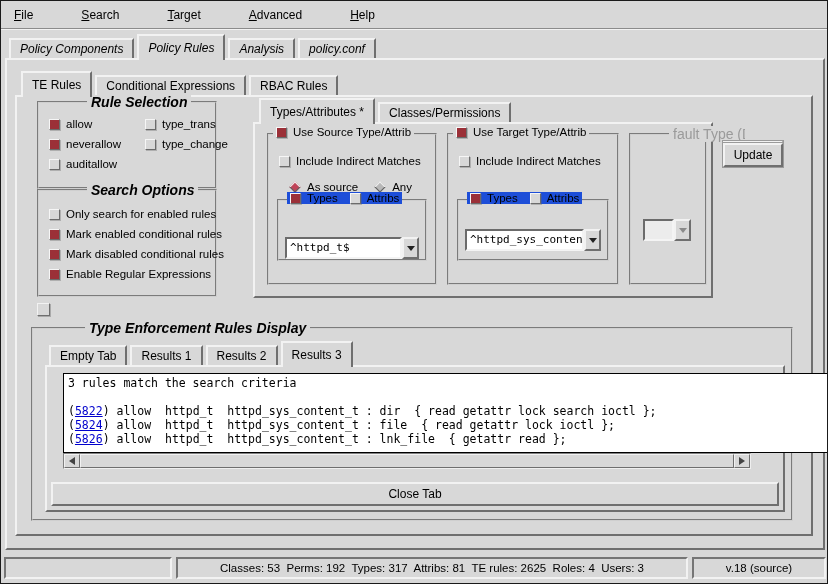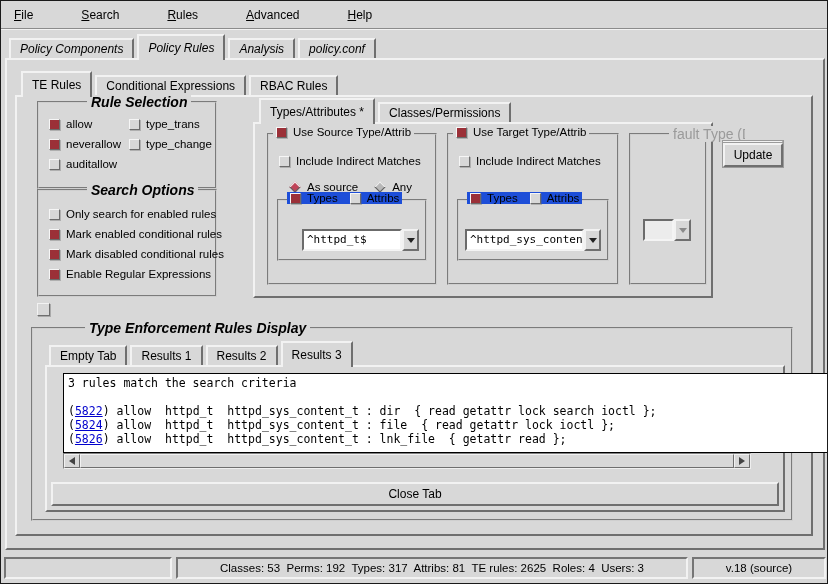--- a/index.html
+++ b/index.html
@@ -92,33 +92,33 @@
   
   .sash-handle{position:absolute;left:36px;top:302px;width:13px;height:13px;background:#d8d8d8;
     border-top:1px solid #f2f2f2;border-left:1px solid #f2f2f2;
     border-right:1px solid #6f6f6f;border-bottom:1px solid #6f6f6f;
     box-shadow:1px 1px 0 rgba(100,100,100,.4);cursor:ns-resize;}
   .status-cell{position:absolute;top:556px;height:22px;background:#d8d8d8;
     border-top:2px solid #757575;border-left:2px solid #757575;
     border-right:2px solid #f2f2f2;border-bottom:2px solid #f2f2f2;
     display:flex;align-items:center;justify-content:center;font-size:11.5px;white-space:pre;}
 
-  .rs-grid{display:grid;grid-template-columns:78px auto;gap:8px 2px;padding:15px 0 0 10px;}
+  .rs-grid{display:grid;grid-template-columns:78px auto;gap:8px 18px;padding:15px 0 0 10px;}
   .so-list{display:flex;flex-direction:column;gap:8px;padding:17px 0 0 10px;}
   .disabled-text{color:var(--disabled-text,#9a9a9a);}
 </style>
 </head>
 <body>
 
 <div class="window">
 
   <div class="menubar">
     <div class="menu-item"><span>File</span></div>
     <div class="menu-item"><span>Search</span></div>
-    <div class="menu-item"><span>Rules</span></div>
+    <div class="menu-item"><span>Target</span></div>
     <div class="menu-item"><span>Advanced</span></div>
     <div class="menu-item"><span>Help</span></div>
   </div>
 
   <div class="panel raised" style="left:4px;top:57px;width:820px;height:492px;"></div>
   <div class="tabrow" style="left:8px;top:33px;font-style:italic;">
     <div class="tab">Policy Components</div>
     <div class="tab active">Policy Rules</div>
     <div class="tab">Analysis</div>
     <div class="tab">policy.conf</div>
@@ -214,21 +214,21 @@
       <div class="frame-label">
         <label class="check">
           <span class="box checked"></span>
           <span class="lbl">Types</span>
         </label>
         <label class="check">
           <span class="box"></span>
           <span class="lbl">Attribs</span>
         </label>
       </div>
-      <div class="combo" style="left:6px;right:6px;top:28px;margin-left:17px;">
+      <div class="combo" style="left:6px;right:6px;top:36px;">
         <div class="combo-entry">^httpd_t$</div>
         <div class="combo-btn">
             <span class="tri-down"></span>
           </div>
       </div>
     </div>
   </div>
 
   <div class="groupbox" style="left:446px;top:132px;width:172px;height:152px;">
     <label class="group-title-check check">

